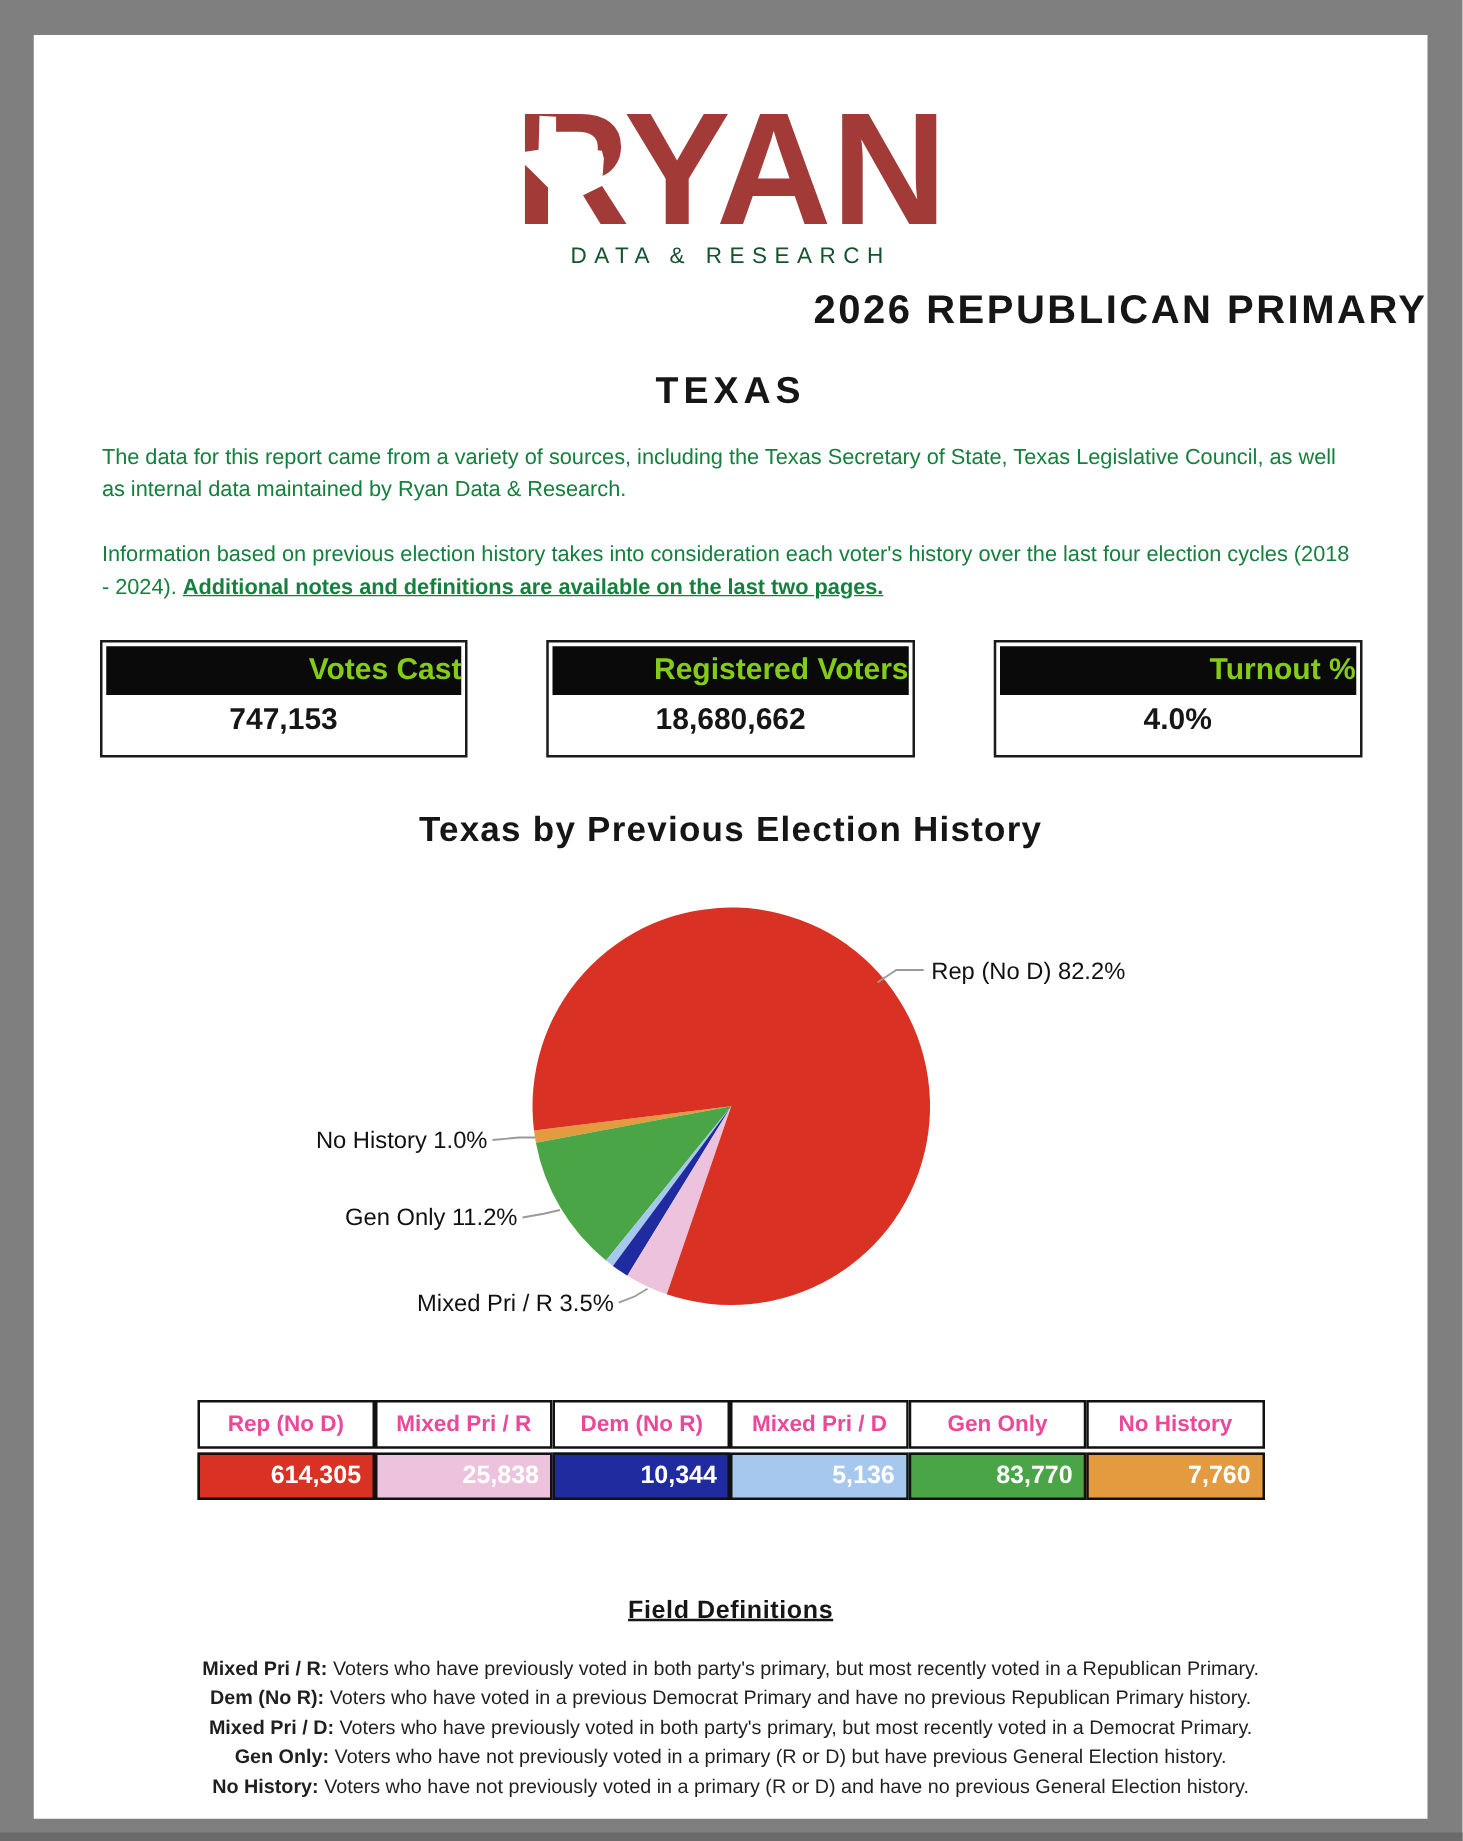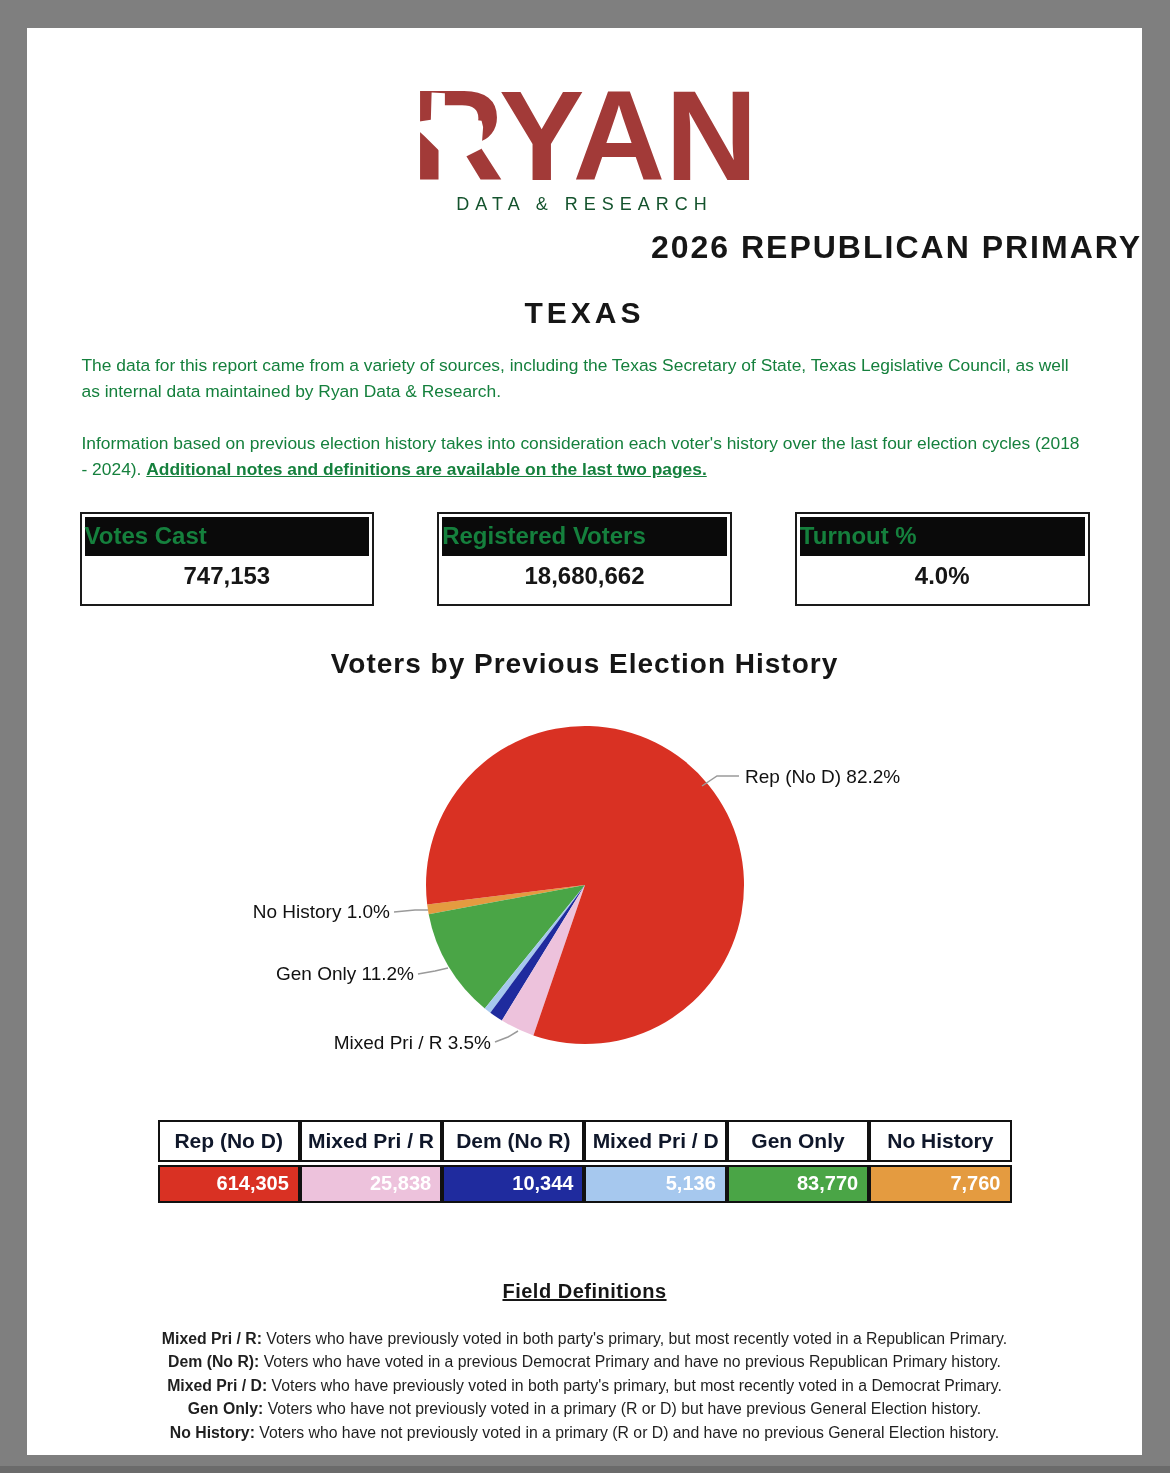--- a/index.html
+++ b/index.html
@@ -34,34 +34,34 @@
     margin-top:30px;text-align:center;font-size:30px;font-weight:bold;
     letter-spacing:4px;color:#161616;
   }
   
   .intro-p{width:1006px;margin:22px auto 0;font-size:17.4px;line-height:26px;color:#15803d;}
   .intro-p.second{margin-top:26px;}
   .emphasis{font-weight:bold;text-decoration:underline;}
   
   .stats-row{width:1010px;margin:30px auto 0;display:flex;gap:63px;}
   .stat-box{flex:1;border:2px solid #1a1a1a;padding:3px;background:#fff;}
-  .stat-head{background:#0a0a0a;color:#15803d;text-align:left;font-size:24px;font-weight:bold;padding:5px 0 6px;}
+  .stat-head{background:#0a0a0a;color:#84cc16;text-align:right;font-size:24px;font-weight:bold;padding:5px 0 6px;}
   .stat-value{text-align:center;font-size:24px;font-weight:bold;color:#161616;padding:6px 0 11px;}
   
   .chart-title{margin-top:42px;text-align:center;font-size:28px;font-weight:bold;letter-spacing:1px;color:#161616;}
   .chart-wrap{width:760px;margin:42px auto 0;}
   .chart-wrap svg{display:block;}
   .callout-text{font-size:19px;fill:#111111;}
   
   table.history-table{
     width:854px;margin:55px auto 0;border-collapse:separate;border-spacing:0 3px;table-layout:fixed;
   }
   table.history-table th{
-    border:2px solid #111;background:#fff;font-size:21px;font-weight:bold;
-    text-align:center;padding:7px 2px;color:#0f172a;
+    border:2px solid #111;background:#fff;font-size:18px;font-weight:bold;
+    text-align:center;padding:7px 2px;color:#ec4899;
   }
   table.history-table td{
     border:2px solid #111;font-size:20px;font-weight:bold;color:#ffffff;
     text-align:right;padding:5px 9px 6px 2px;
   }
   
   .defs-title{margin-top:74px;text-align:center;font-size:20px;font-weight:bold;text-decoration:underline;color:#161616;letter-spacing:0.5px;}
   .defs-list{margin-top:24px;text-align:center;font-size:15.8px;line-height:23.5px;color:#1f1f1f;}
   .def-term{font-weight:bold;}
 </style>
@@ -94,21 +94,21 @@
     <div class="stat-box">
       <div class="stat-head">Registered Voters</div>
       <div class="stat-value">18,680,662</div>
     </div>
     <div class="stat-box">
       <div class="stat-head">Turnout %</div>
       <div class="stat-value">4.0%</div>
     </div>
   </div>
 
-  <div class="chart-title">Voters by Previous Election History</div>
+  <div class="chart-title">Texas by Previous Election History</div>
 
   <div class="chart-wrap">
     <svg id="pie-svg" width="760" height="340" viewBox="0 0 760 340">
         <path d="M380,163 L222.2,182.4 A159,159 0 0 0 223.7,192.2 Z" fill="#e49b40"></path>
         <path d="M380,163 L223.7,192.2 A159,159 0 0 0 279.8,286.4 Z" fill="#4aa546"></path>
         <path d="M380,163 L279.8,286.4 A159,159 0 0 0 285.3,290.7 Z" fill="#a6c8ee"></path>
         <path d="M380,163 L285.3,290.7 A159,159 0 0 0 296.9,298.5 Z" fill="#1f2b9e"></path>
         <path d="M380,163 L296.9,298.5 A159,159 0 0 0 328.4,313.4 Z" fill="#edc2dc"></path>
         <path d="M380,163 L328.4,313.4 A159,159 0 1 0 222.2,182.4 Z" fill="#d93123"></path>
         <polyline points="534,54,512,54,497,64" fill="none" stroke="#9a9a9a" stroke-width="1.5"></polyline>

